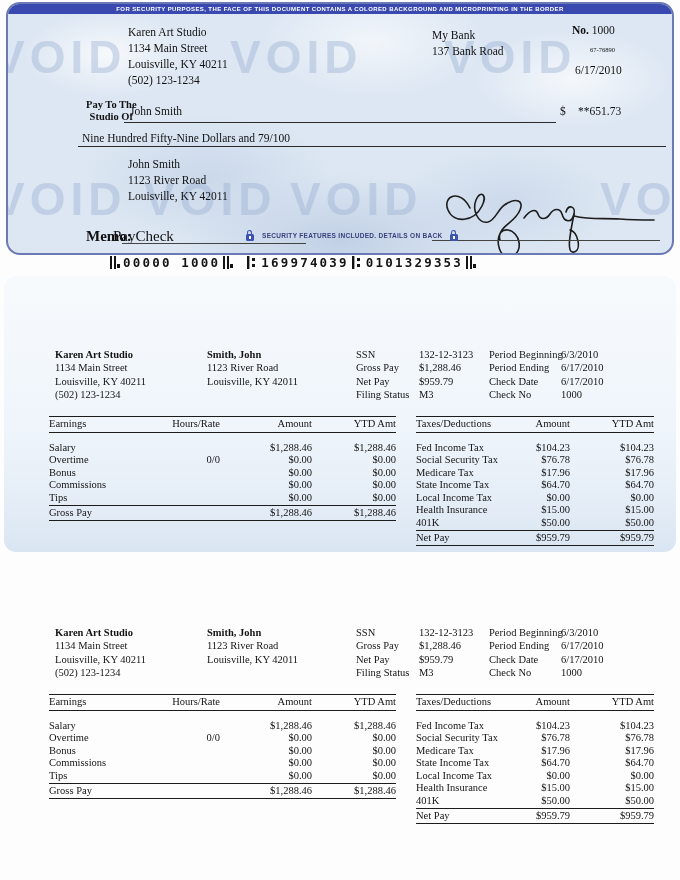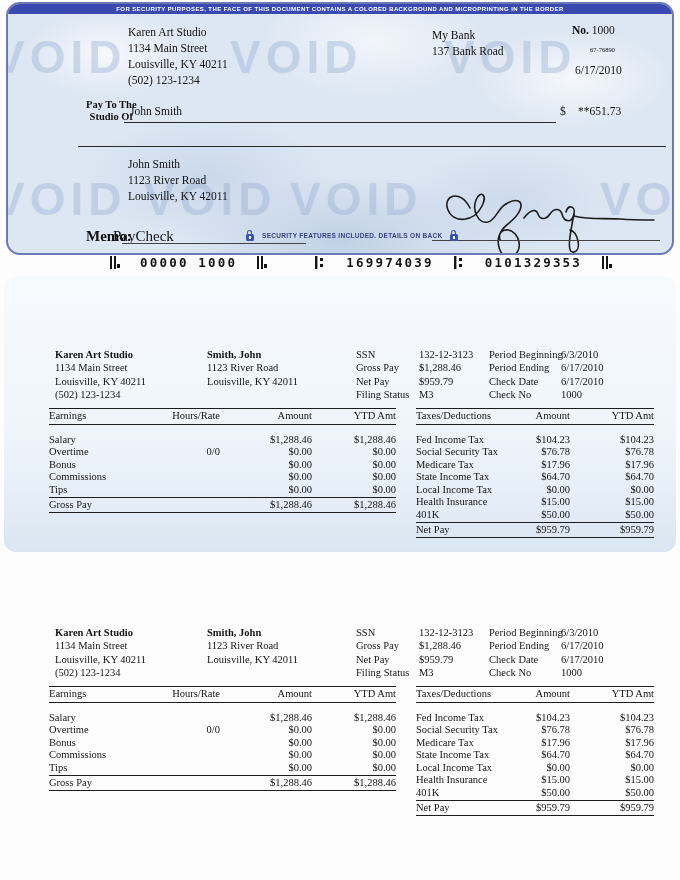--- a/index.html
+++ b/index.html
@@ -31,37 +31,37 @@
   .payto{position:absolute;font-weight:bold;font-size:10.5px;line-height:11.5px;white-space:nowrap;text-align:center;}
   .lock{position:relative;display:inline-block;width:8px;height:7px;background:#3c53b0;border-radius:1.5px;margin-top:4px;}
   .lock::before{content:"";position:absolute;left:1px;top:-4px;width:5px;height:5px;
     border:1.3px solid #3c53b0;border-bottom:none;border-radius:3px 3px 0 0;box-sizing:border-box;}
   .lock::after{content:"";position:absolute;left:3px;top:2px;width:1.6px;height:2.6px;background:#fff;}
   #secNote{position:absolute;left:238px;top:226px;display:flex;gap:8px;align-items:center;}
   #secNote span.txt{font-family:"Liberation Sans",sans-serif;font-weight:bold;font-size:6.5px;
     color:#38407e;letter-spacing:.3px;white-space:nowrap;}
 
   
-  #micr{position:absolute;left:110px;top:254px;height:16px;display:flex;align-items:center;gap:20px;}
+  #micr{position:absolute;left:110px;top:254px;height:16px;display:flex;align-items:center;gap:3px;}
   #micr .digits{font-family:"DejaVu Sans Mono",monospace;font-weight:bold;font-size:12.5px;
     letter-spacing:2.2px;color:#141414;white-space:pre;}
   #micr .gap{width:8px;}
   #micr svg{display:block;}
 
   
   .stub-slot{position:absolute;left:0;width:680px;height:278px;}
   #slot1{top:276px;}
   #slot2{top:554px;}
   #slot1 .panelbg{position:absolute;left:4px;top:0;width:672px;height:276px;border-radius:12px;
     background:linear-gradient(180deg,#f7fafd 0%,#eff5fb 55%,#e3ecf6 85%,#d9e5f2 100%);}
   .stub{position:absolute;inset:0;font-size:10.5px;color:#141414;}
   .blk{position:absolute;top:72px;line-height:13.4px;white-space:nowrap;}
   .tbl{position:absolute;top:132px;}
   .thead{display:flex;border-top:1px solid #1c1c1c;border-bottom:1px solid #1c1c1c;
-         height:15px;line-height:14px;}
+         height:15px;line-height:14px;margin-top:8px;}
   .tbody{padding-top:9px;}
   .trow{display:flex;height:12.45px;line-height:12.45px;}
   .ttotal{display:flex;border-top:1px solid #1c1c1c;border-bottom:1px solid #1c1c1c;
           height:14px;line-height:13.5px;margin-top:0.5px;}
   .c-el{width:85px;} .c-eh{width:86px;text-align:right;} .c-ea{width:92px;text-align:right;} .c-ey{width:84px;text-align:right;}
   .c-dl{width:90px;} .c-da{width:64px;text-align:right;} .c-dy{width:84px;text-align:right;}
 </style>
 </head>
 <body>
 
@@ -98,20 +98,21 @@
 
     <div class="payto" style="left:78px;top:95px;">
       <div>Pay To The</div>
       <div>Studio Of</div>
     </div>
     <div class="chk-txt" style="left:122px;top:99px;">John Smith</div>
     <div class="rule" style="left:116px;top:118px;width:432px;"></div>
     <div class="chk-txt" style="left:552px;top:99px;">$</div>
     <div class="chk-txt" style="left:570px;top:99px;">**651.73</div>
 
+    <div class="chk-txt" style="left:74px;top:126px;">Nine Hundred Fifty-Nine Dollars and 79/100</div>
     <div class="rule" style="left:70px;top:142px;width:588px;"></div>
 
     <div class="chk-txt" style="left:120px;top:152px;">
       <div>John Smith</div>
       <div>1123 River Road</div>
       <div>Louisville, KY 42011</div>
     </div>
 
     <svg class="abs" style="left:428px;top:178px;" width="222" height="86" viewBox="0 0 222 86">
       <g fill="none" stroke="#1d1d1d" stroke-width="1.6" stroke-linecap="round">

